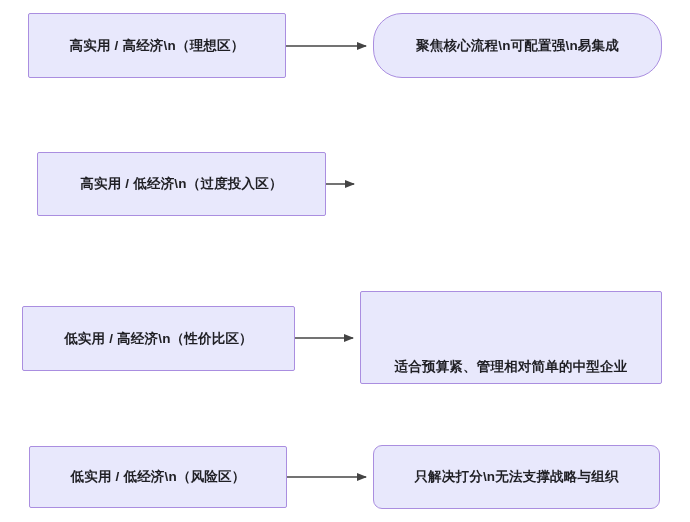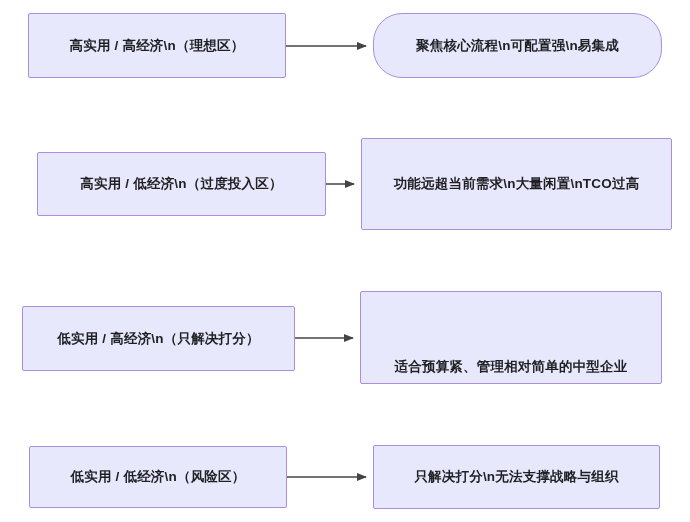--- a/index.html
+++ b/index.html
@@ -75,33 +75,30 @@
   </div>
 
   <div class="node" style="left:373px; top:13px; width:289px; height:65px;border-radius:29px;">
     <span class="node-label">聚焦核心流程\n可配置强\n易集成</span>
   </div>
 
   <div class="node" style="left:13px; top:152px; width:289px; height:64px;margin-left:24px;">
     <span class="node-label">高实用 / 低经济\n（过度投入区）</span>
   </div>
 
-  <div class="node" style="left:361px; top:138px; width:311px; height:92px;">
-    <span class="node-label">功能远超当前需求\n大量闲置\nTCO过高</span>
-  </div>
 
   <div class="node" style="left:22px; top:306px; width:273px; height:65px;">
-    <span class="node-label">低实用 / 高经济\n（只解决打分）</span>
+    <span class="node-label">低实用 / 高经济\n（性价比区）</span>
   </div>
 
   <div class="node" style="left:360px; top:291px; width:302px; height:93px;align-items:flex-end;">
     <span class="node-label">适合预算紧、管理相对简单的中型企业</span>
   </div>
 
   <div class="node" style="left:29px; top:446px; width:258px; height:62px;align-items:center;">
     <span class="node-label">低实用 / 低经济\n（风险区）</span>
   </div>
 
-  <div class="node" style="left:373px; top:445px; width:287px; height:64px;">
+  <div class="node" style="left:373px; top:445px; width:287px; height:64px;border-radius:9px;">
     <span class="node-label">只解决打分\n无法支撑战略与组织</span>
   </div>
 
 </div>
 
 </body></html>

